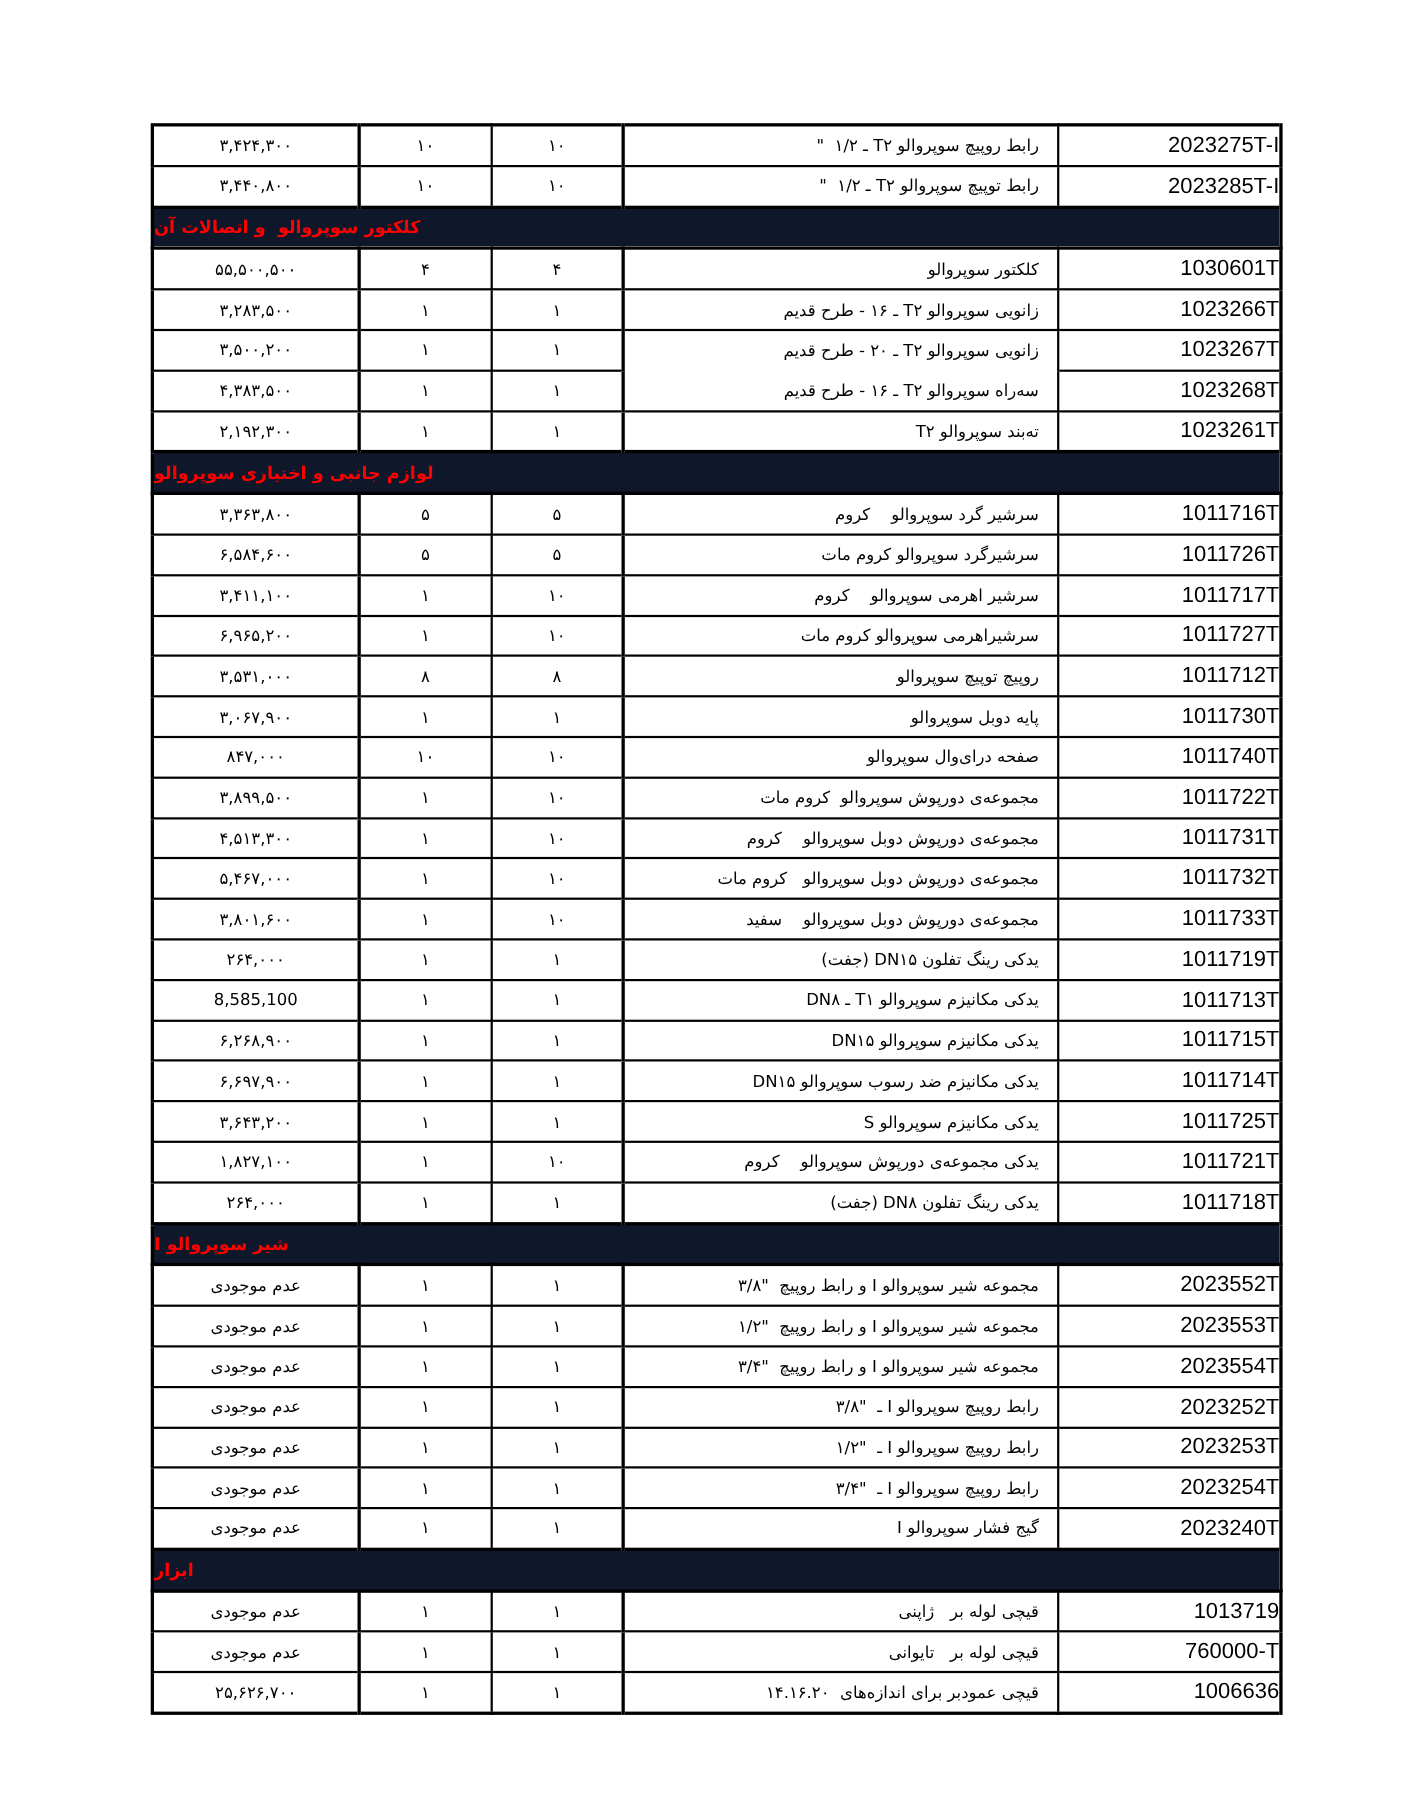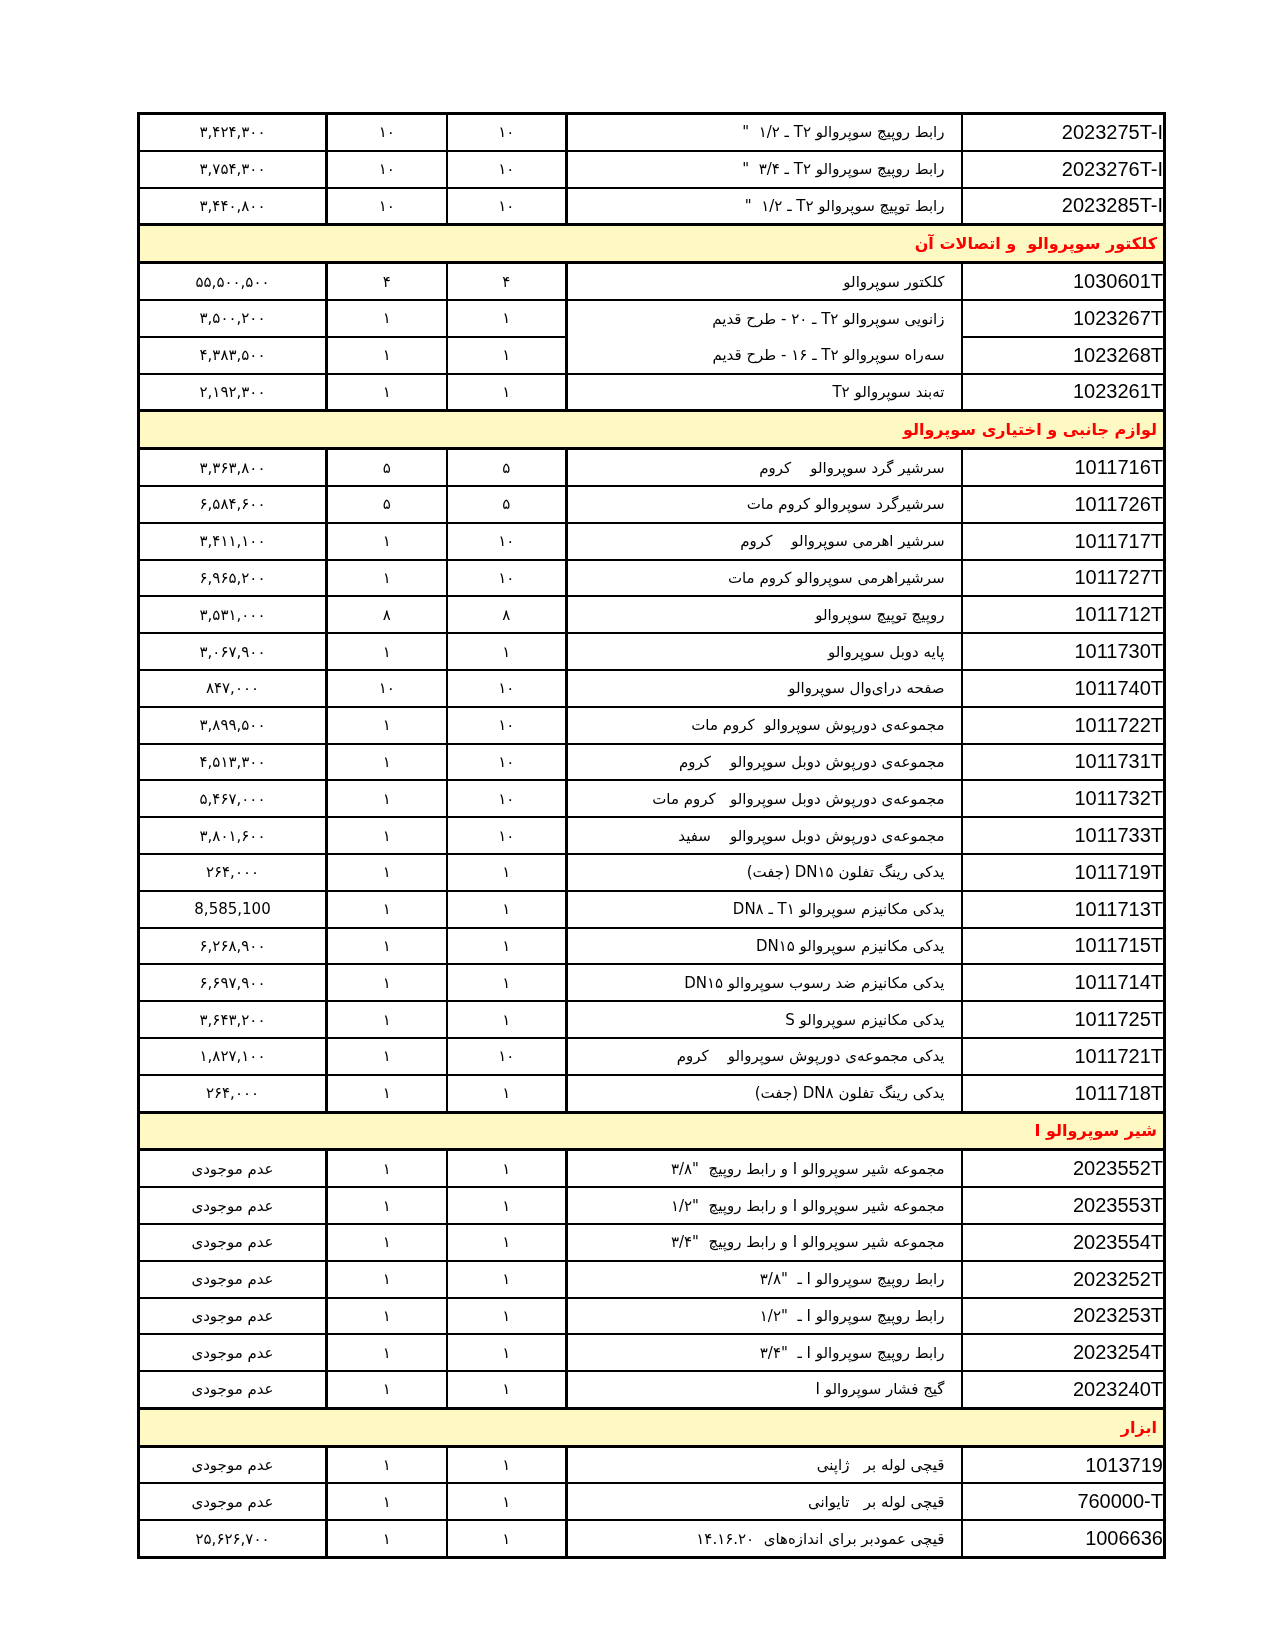--- a/index.html
+++ b/index.html
@@ -57,26 +57,26 @@
     padding-left: 4px;
     white-space: pre;
   }
   td.code {
     border-right: 3px solid #000;
     text-align: right;
     font-family: "Liberation Sans", sans-serif;
     font-size: 20px;
   }
   tr.section td {
-    background: #fef9c3;
+    background: #0f172a;
     color: #ff0000;
     font-weight: bold;
     font-size: 16px;
     direction: rtl;
-    text-align: right;
+    text-align: left;
     padding-right: 6px;
     border: 3px solid #000;
     white-space: pre;
   }
   
   td.nb { border-bottom: 0; text-align: right; }
   td.nt { border-top: 0; }
 </style>
 </head>
 <body>
@@ -92,44 +92,44 @@
     </colgroup>
     <tbody>
       <tr>
         <td class="price">۳,۴۲۴,۳۰۰</td>
         <td class="qty">۱۰</td>
         <td class="qty qb">۱۰</td>
         <td class="desc" dir="rtl">رابط روپیچ سوپروالو T۲ ـ ۱/۲  "</td>
         <td class="code">2023275T-I</td>
       </tr>
       <tr>
-        <td class="price">۳,۷۵۴,۳۰۰</td>
-        <td class="qty">۱۰</td>
-        <td class="qty qb">۱۰</td>
-        <td class="desc" dir="rtl">رابط روپیچ سوپروالو T۲ ـ ۳/۴  "</td>
-        <td class="code">2023276T-I</td>
-      </tr>
-      <tr>
         <td class="price">۳,۴۴۰,۸۰۰</td>
         <td class="qty">۱۰</td>
         <td class="qty qb">۱۰</td>
         <td class="desc" dir="rtl">رابط توپیچ سوپروالو T۲ ـ ۱/۲  "</td>
         <td class="code">2023285T-I</td>
       </tr>
       <tr class="section">
         <td colspan="5">کلکتور سوپروالو  و اتصالات آن</td>
       </tr>
       <tr>
         <td class="price">۵۵,۵۰۰,۵۰۰</td>
         <td class="qty">۴</td>
         <td class="qty qb">۴</td>
         <td class="desc" dir="rtl">کلکتور سوپروالو</td>
         <td class="code">1030601T</td>
       </tr>
       <tr>
+        <td class="price">۳,۲۸۳,۵۰۰</td>
+        <td class="qty">۱</td>
+        <td class="qty qb">۱</td>
+        <td class="desc" dir="rtl">زانویی سوپروالو T۲ ـ ۱۶ - طرح قدیم</td>
+        <td class="code">1023266T</td>
+      </tr>
+      <tr>
         <td class="price">۳,۵۰۰,۲۰۰</td>
         <td class="qty">۱</td>
         <td class="qty qb">۱</td>
         <td class="desc nb" dir="rtl">زانویی سوپروالو T۲ ـ ۲۰ - طرح قدیم</td>
         <td class="code">1023267T</td>
       </tr>
       <tr>
         <td class="price">۴,۳۸۳,۵۰۰</td>
         <td class="qty">۱</td>
         <td class="qty qb">۱</td>

